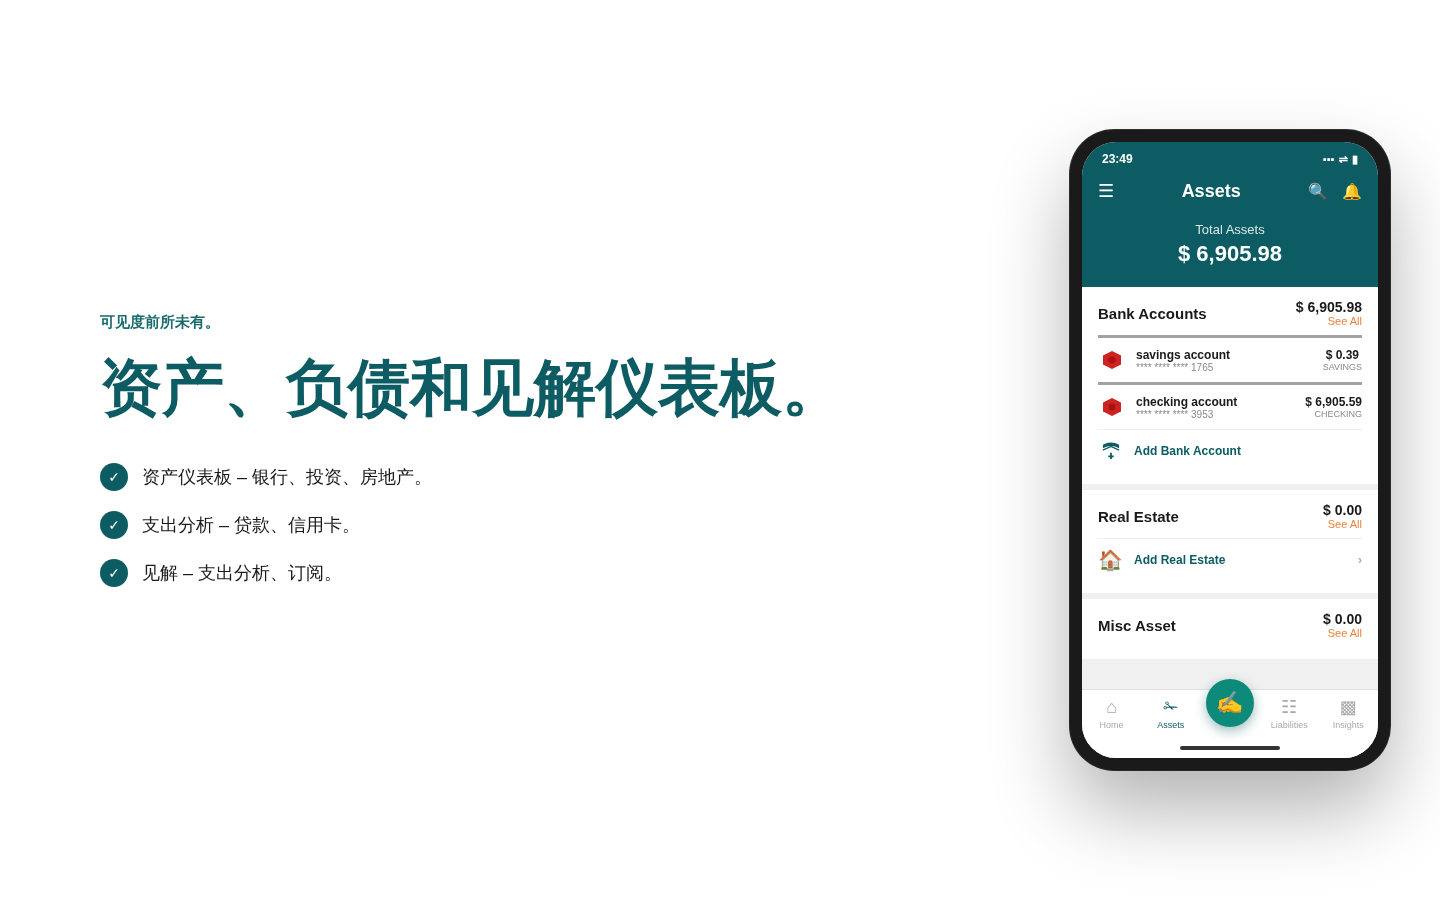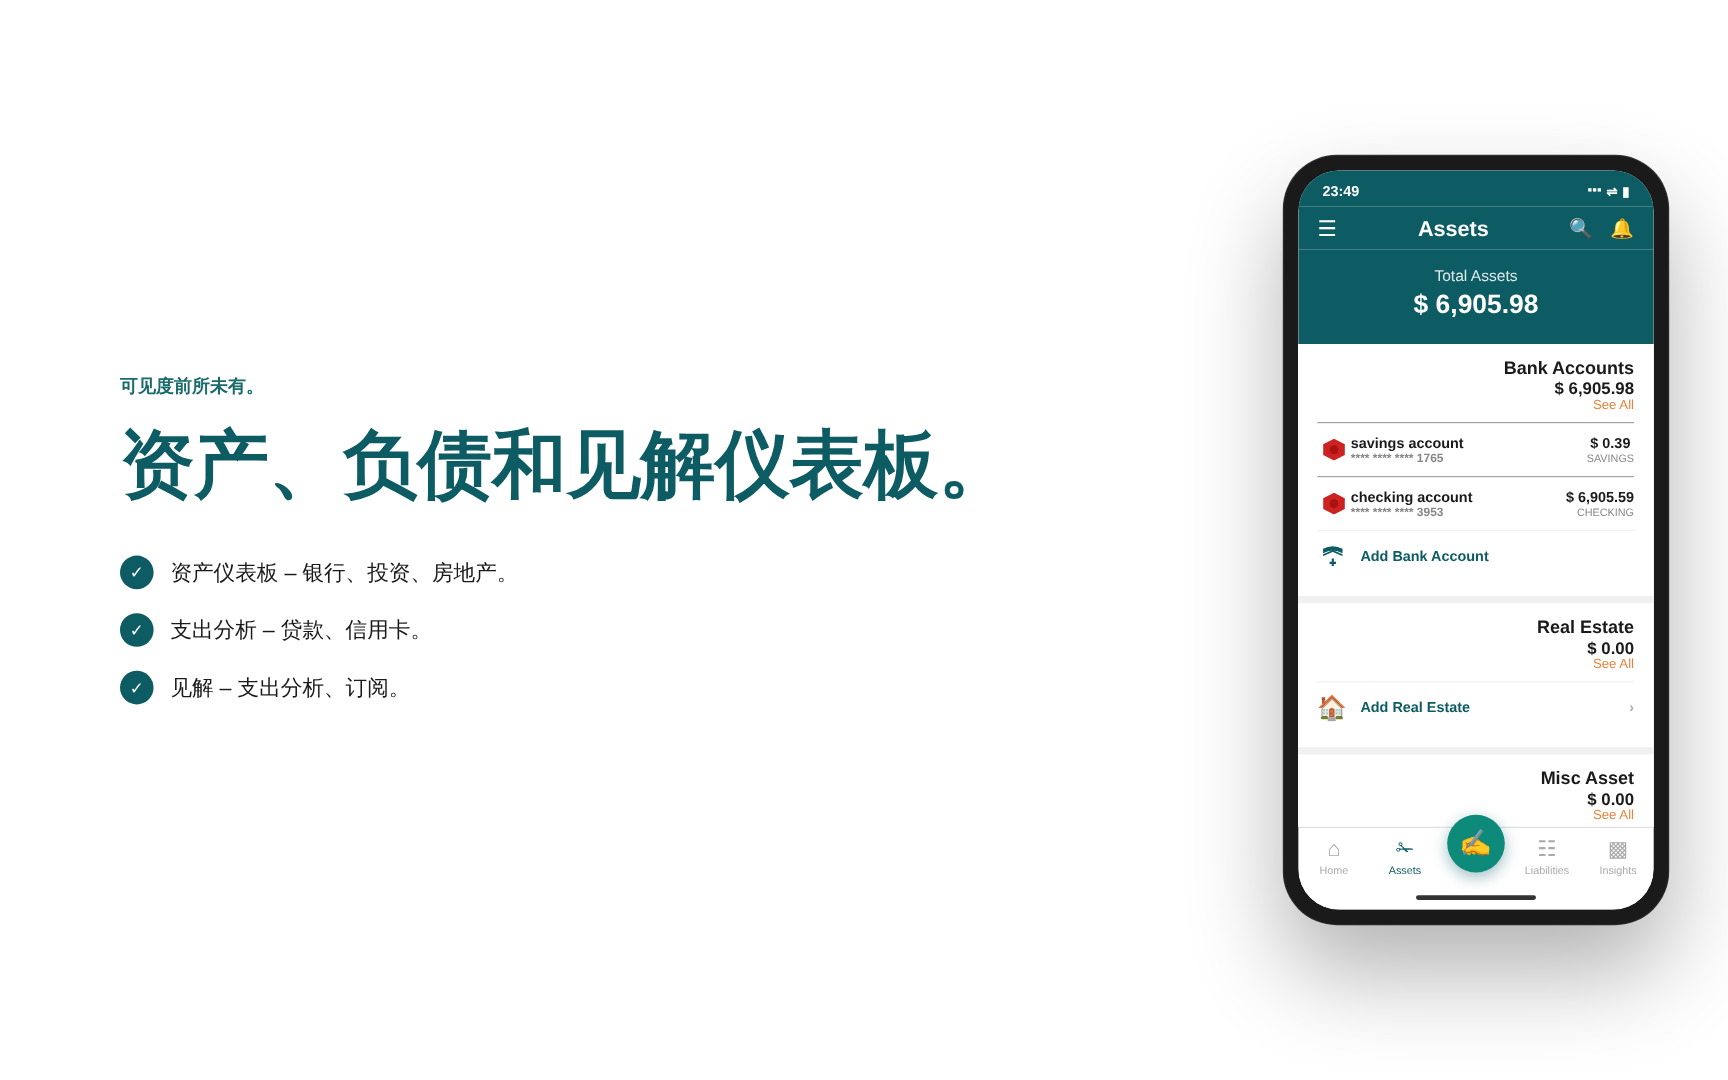--- a/index.html
+++ b/index.html
@@ -175,23 +175,22 @@
     
     .asset-section {
       background: white;
       margin-bottom: 6px;
       padding: 12px 16px;
     }
 
     .section-header {
       display: flex;
       justify-content: space-between;
-      align-items: flex-end;
+      align-items: center;
       margin-bottom: 8px;
-      flex-direction: column;
     }
 
     .section-title {
       font-size: 15px;
       font-weight: 700;
       color: #1a1a1a;
     }
 
     .section-right {
       text-align: right;
@@ -207,21 +206,22 @@
       font-size: 11px;
       color: #e8823a;
       cursor: pointer;
     }
 
     
     .account-item {
       display: flex;
       align-items: center;
       padding: 8px 0;
-      border-top: 1px solid #a3a3a3;
+      border-top: 3px solid #a3a3a3;
+      gap: 10px;
     }
 
     .account-icon {
       width: 28px;
       height: 28px;
       display: flex;
       align-items: center;
       justify-content: center;
       flex-shrink: 0;
     }
@@ -232,21 +232,20 @@
 
     .account-name {
       font-size: 12px;
       font-weight: 600;
       color: #1a1a1a;
     }
 
     .account-number {
       font-size: 10px;
       color: #888;
-      font-weight: bold;
     }
 
     .account-amount-col {
       text-align: right;
     }
 
     .account-amount {
       font-size: 12px;
       font-weight: 700;
       color: #1a1a1a;

